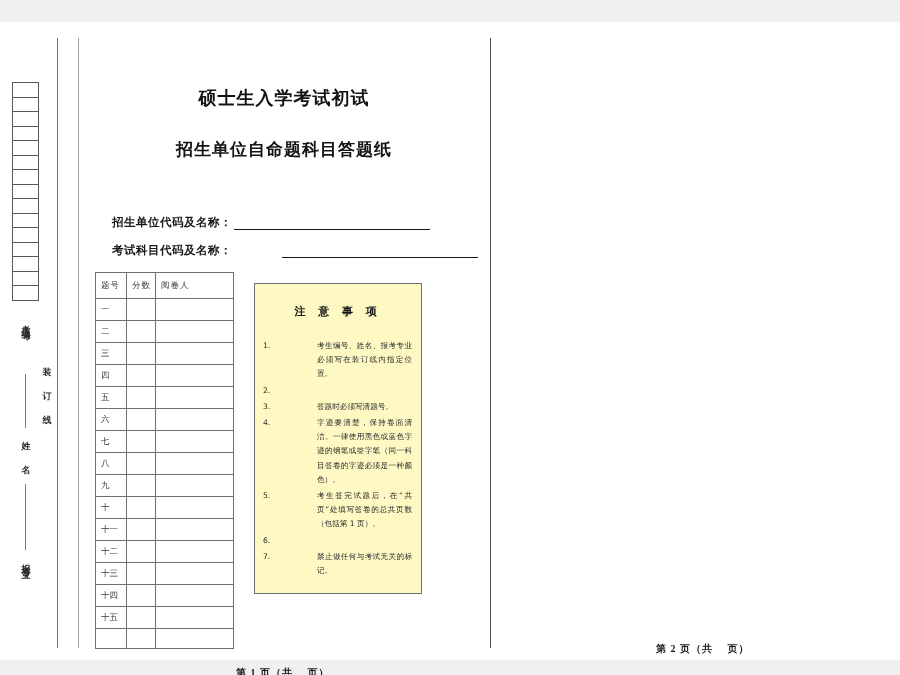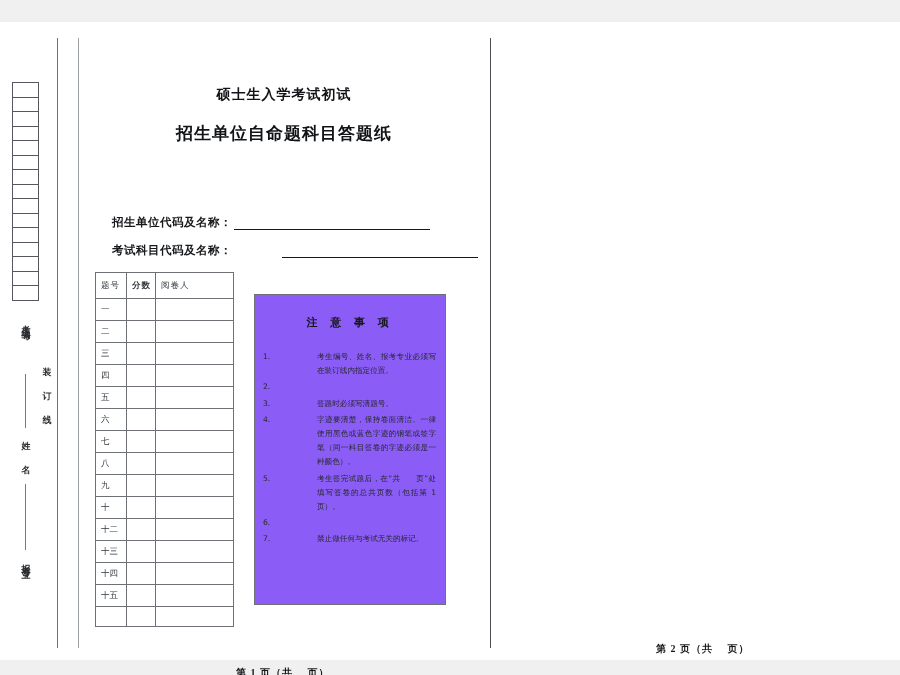--- a/index.html
+++ b/index.html
@@ -80,22 +80,22 @@
   
   .title {
     position: absolute;
     left: 78px;
     width: 412px;
     text-align: center;
     color: #111316;
     font-weight: bold;
     font-family: "Liberation Serif", "DejaVu Serif", serif;
   }
-  #title-main { top: 64px; font-size: 14px; letter-spacing: 1px; }
-  #title-sub  { top: 100px; font-size: 17px; letter-spacing: 1px; }
+  #title-main { top: 64px; font-size: 18px; letter-spacing: 1px; }
+  #title-sub  { top: 116px; font-size: 17px; letter-spacing: 1px; }
 
   
   .field {
     position: absolute;
     left: 112px;
     display: flex;
     align-items: flex-end;
     font-size: 11.5px;
     font-weight: bold;
     color: #16181b;
@@ -124,37 +124,37 @@
   }
   #score-table td, #score-table th {
     border: 1px solid #6d7175;
     box-sizing: border-box;
     padding: 0 0 0 5px;
     text-align: left;
     font-weight: normal;
     vertical-align: middle;
   }
   #score-table .c0 { width: 31px; }
-  #score-table .c1 { width: 29px; font-weight: bold; }
+  #score-table .c1 { width: 29px; }
   #score-table .c2 { width: 78px; }
   #score-table tr.hrow td { height: 26px; letter-spacing: 1px; }
   #score-table tr.drow td { height: 22px; }
   #score-table tr.blankrow td { height: 20px; }
   #score-table tr.totalrow td { height: 28px; }
 
   
   #notice-box {
     position: absolute;
     left: 254px;
-    top: 272px;
-    width: 192px;
+    top: 261px;
+    width: 168px;
     height: 311px;
     border: 1px solid #6d7175;
     box-sizing: border-box;
-    background: #8b5cf6;
+    background: #fef9c3;
   }
   #notice-title {
     margin-top: 20px;
     text-align: center;
     font-size: 11px;
     font-weight: bold;
     letter-spacing: 5px;
     color: #16181b;
     font-family: "Liberation Serif", "DejaVu Serif", serif;
   }
@@ -297,20 +297,25 @@
         <td class="c0">九</td>
         <td class="c1"></td>
         <td class="c2"></td>
       </tr>
       <tr class="drow">
         <td class="c0">十</td>
         <td class="c1"></td>
         <td class="c2"></td>
       </tr>
       <tr class="drow">
+        <td class="c0">十一</td>
+        <td class="c1"></td>
+        <td class="c2"></td>
+      </tr>
+      <tr class="drow">
         <td class="c0">十二</td>
         <td class="c1"></td>
         <td class="c2"></td>
       </tr>
       <tr class="drow">
         <td class="c0">十三</td>
         <td class="c1"></td>
         <td class="c2"></td>
       </tr>
       <tr class="drow">

